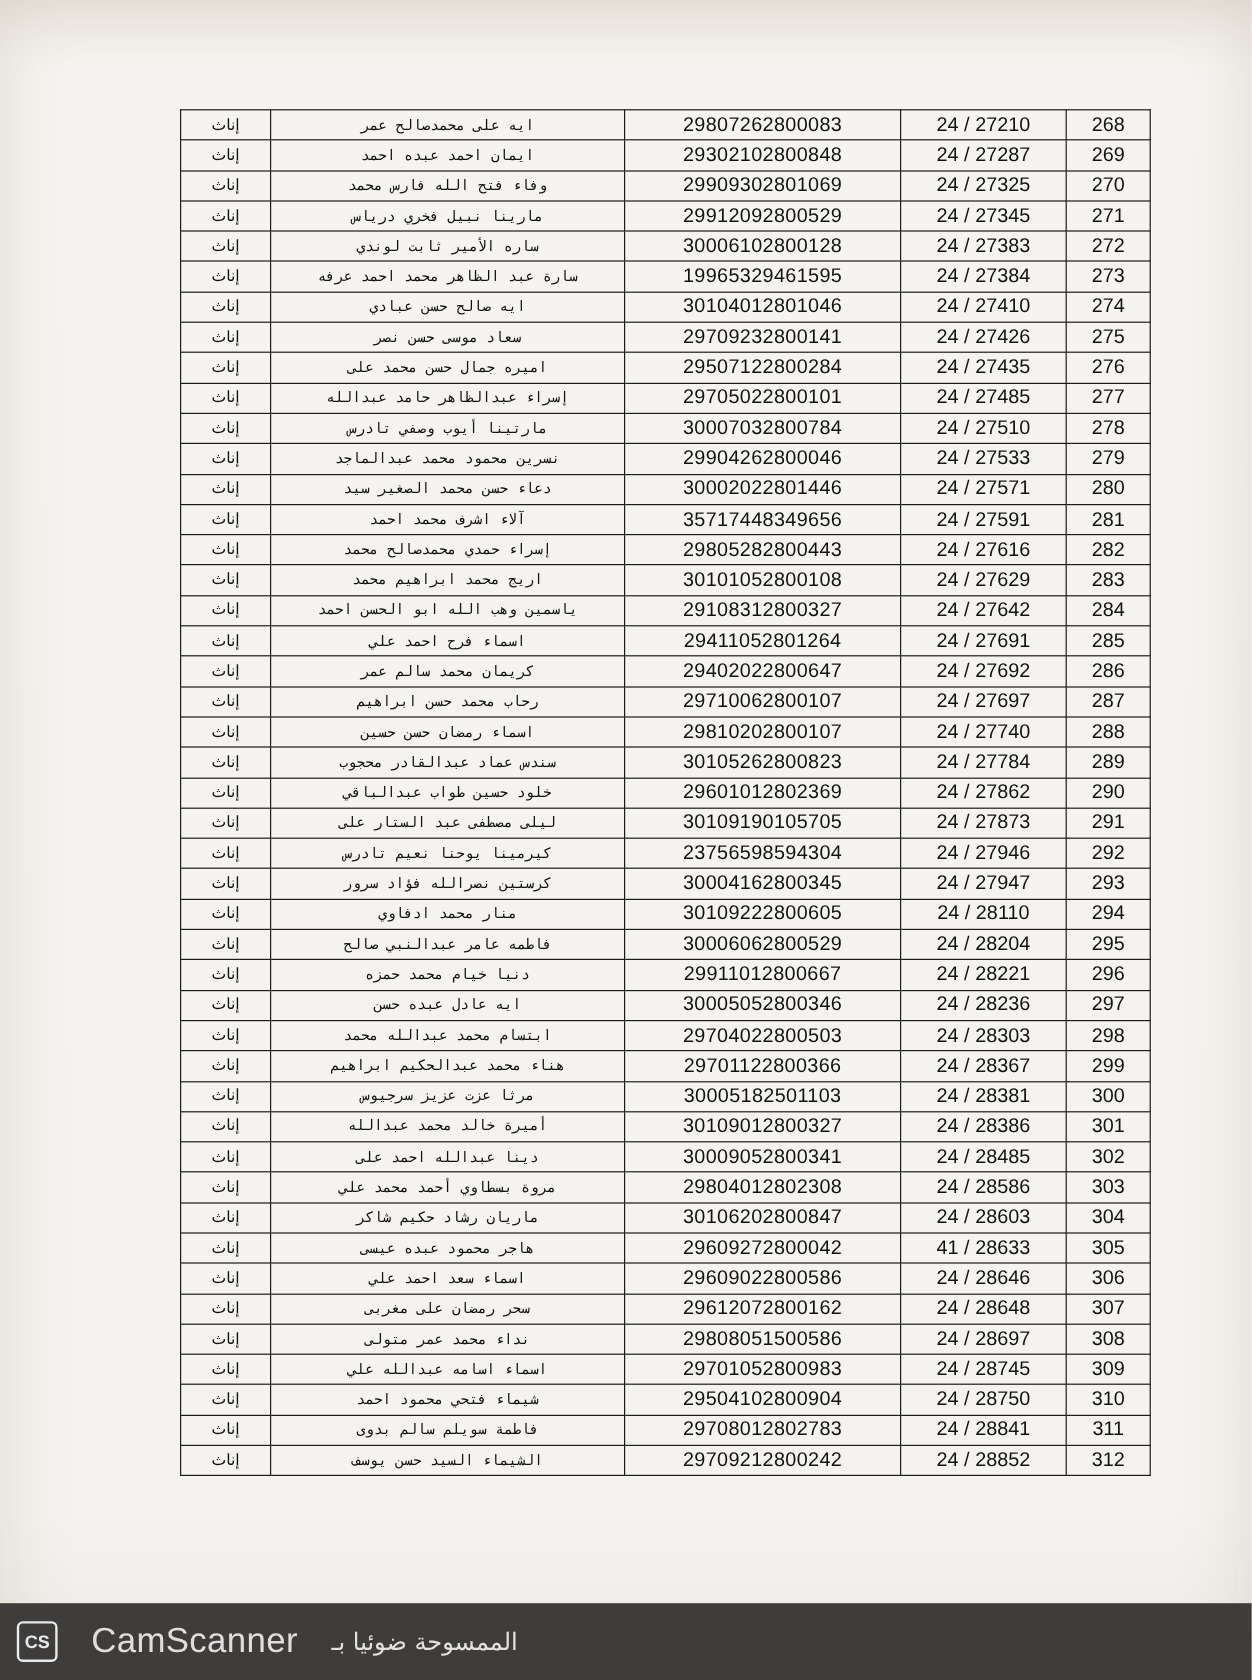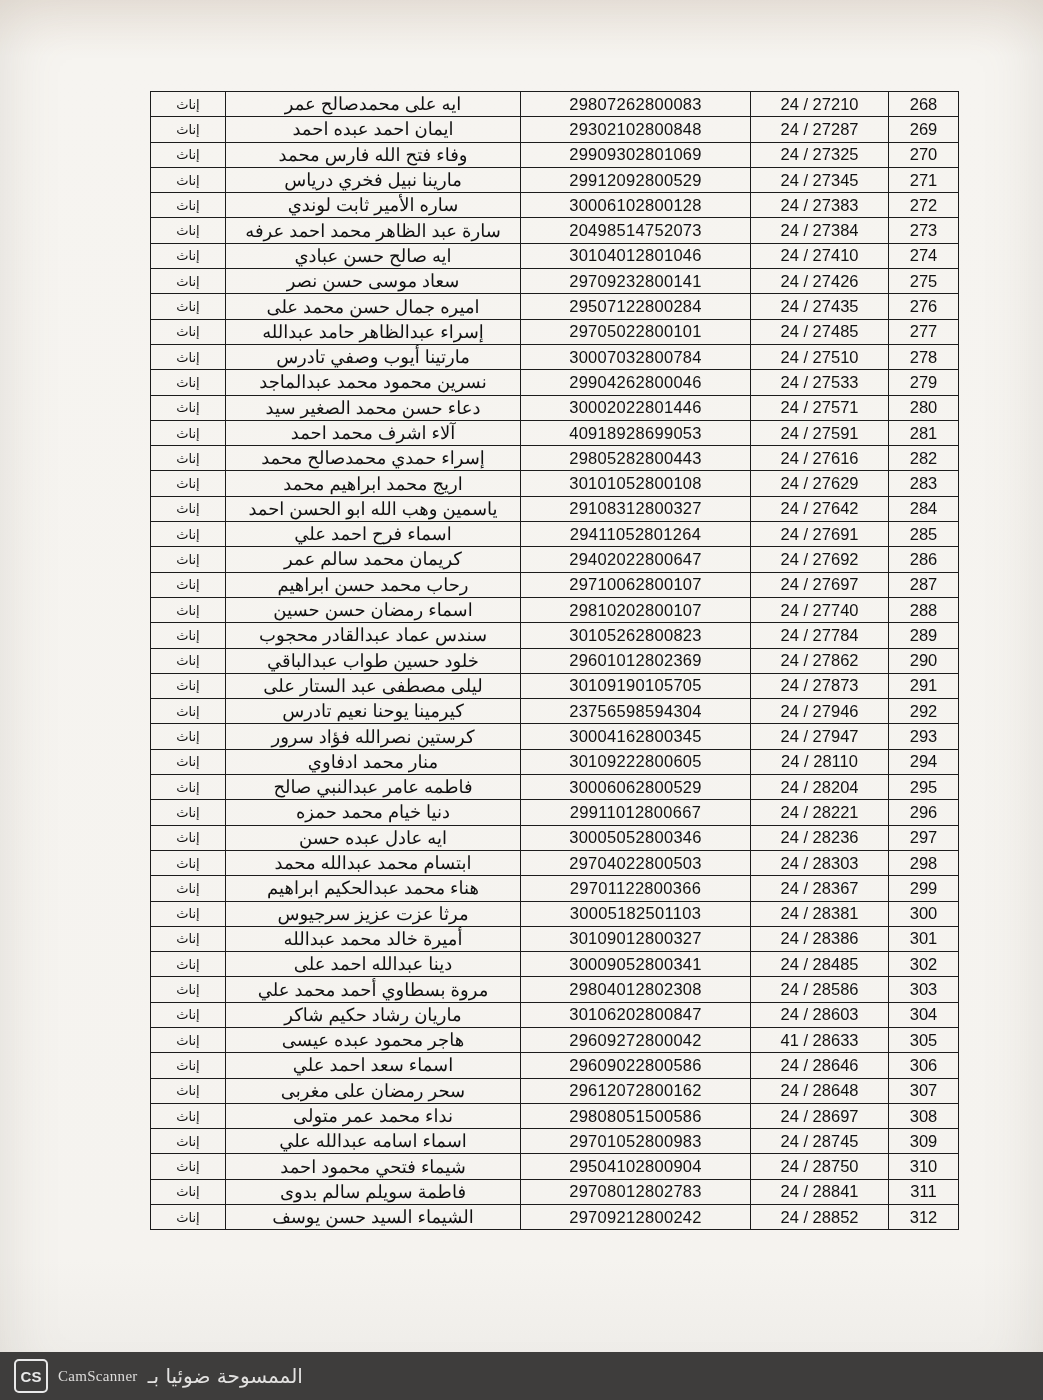--- a/index.html
+++ b/index.html
@@ -27,39 +27,39 @@
     text-align:center;vertical-align:middle;
     color:#111;white-space:nowrap;overflow:hidden;
   }
   col.c-gender{width:75px;}
   col.c-name{width:295px;}
   col.c-id{width:230px;}
   col.c-case{width:138px;}
   col.c-serial{width:70px;}
 
   td.col-gender{font-size:13px;direction:rtl;font-family:"DejaVu Sans",sans-serif;}
-  td.col-name{font-size:18px;direction:rtl;font-family:Liberation Sans, sans-serif;}
+  td.col-name{font-size:12px;direction:rtl;font-family:Liberation Mono, monospace;}
   td.col-id{font-size:16.5px;font-family:"Liberation Sans","DejaVu Sans",sans-serif;letter-spacing:.3px;margin-left:24px;}
   td.col-case{font-size:16.5px;font-family:"Liberation Sans","DejaVu Sans",sans-serif;}
   td.col-serial{font-size:16.5px;font-family:"Liberation Sans","DejaVu Sans",sans-serif;}
 
   .footer-bar{
-    position:absolute;left:0;right:0;bottom:0;height:48px;
+    position:absolute;left:0;right:0;bottom:0;height:64px;
     background:#3e3d3c;display:flex;align-items:center;
-    padding:12px 14px;box-sizing:border-box;gap:10px;
+    padding:12px 14px;box-sizing:border-box;gap:28px;
   }
   .cs-logo{
     display:flex;align-items:center;justify-content:center;
     width:30px;height:30px;border:2.5px solid #e9e9e9;border-radius:5px;
     color:#e9e9e9;font-weight:bold;font-size:15px;
     font-family:"Liberation Sans",sans-serif;flex:0 0 auto;
   }
   .cs-word{
-    color:#dfdedd;font-size:15px;font-weight:500;
-    font-family:Liberation Serif, serif;letter-spacing:.3px;
+    color:#dfdedd;font-size:29px;font-weight:500;
+    font-family:Liberation Sans, sans-serif;letter-spacing:.3px;
   }
   .cs-arabic{
     color:#e3e2e1;font-size:20px;direction:rtl;
     font-family:"DejaVu Sans",sans-serif;margin-right:20px;
   }
 </style>
 </head>
 <body>
 
 <div class="page">
@@ -109,21 +109,21 @@
     <td class="col-gender">إناث</td>
     <td class="col-name">ساره الأمير ثابت لوندي</td>
     <td class="col-id">30006102800128</td>
     <td class="col-case">24 / 27383</td>
     <td class="col-serial">272</td>
   </tr>
 
   <tr>
     <td class="col-gender">إناث</td>
     <td class="col-name">سارة عبد الظاهر محمد احمد عرفه</td>
-    <td class="col-id">20498514752073</td>
+    <td class="col-id">19965329461595</td>
     <td class="col-case">24 / 27384</td>
     <td class="col-serial">273</td>
   </tr>
 
   <tr>
     <td class="col-gender">إناث</td>
     <td class="col-name">ايه صالح حسن عبادي</td>
     <td class="col-id">30104012801046</td>
     <td class="col-case">24 / 27410</td>
     <td class="col-serial">274</td>
@@ -173,21 +173,21 @@
     <td class="col-gender">إناث</td>
     <td class="col-name">دعاء حسن محمد الصغير سيد</td>
     <td class="col-id">30002022801446</td>
     <td class="col-case">24 / 27571</td>
     <td class="col-serial">280</td>
   </tr>
 
   <tr>
     <td class="col-gender">إناث</td>
     <td class="col-name">آلاء اشرف محمد احمد</td>
-    <td class="col-id">40918928699053</td>
+    <td class="col-id">35717448349656</td>
     <td class="col-case">24 / 27591</td>
     <td class="col-serial">281</td>
   </tr>
 
   <tr>
     <td class="col-gender">إناث</td>
     <td class="col-name">إسراء حمدي محمدصالح محمد</td>
     <td class="col-id">29805282800443</td>
     <td class="col-case">24 / 27616</td>
     <td class="col-serial">282</td>

